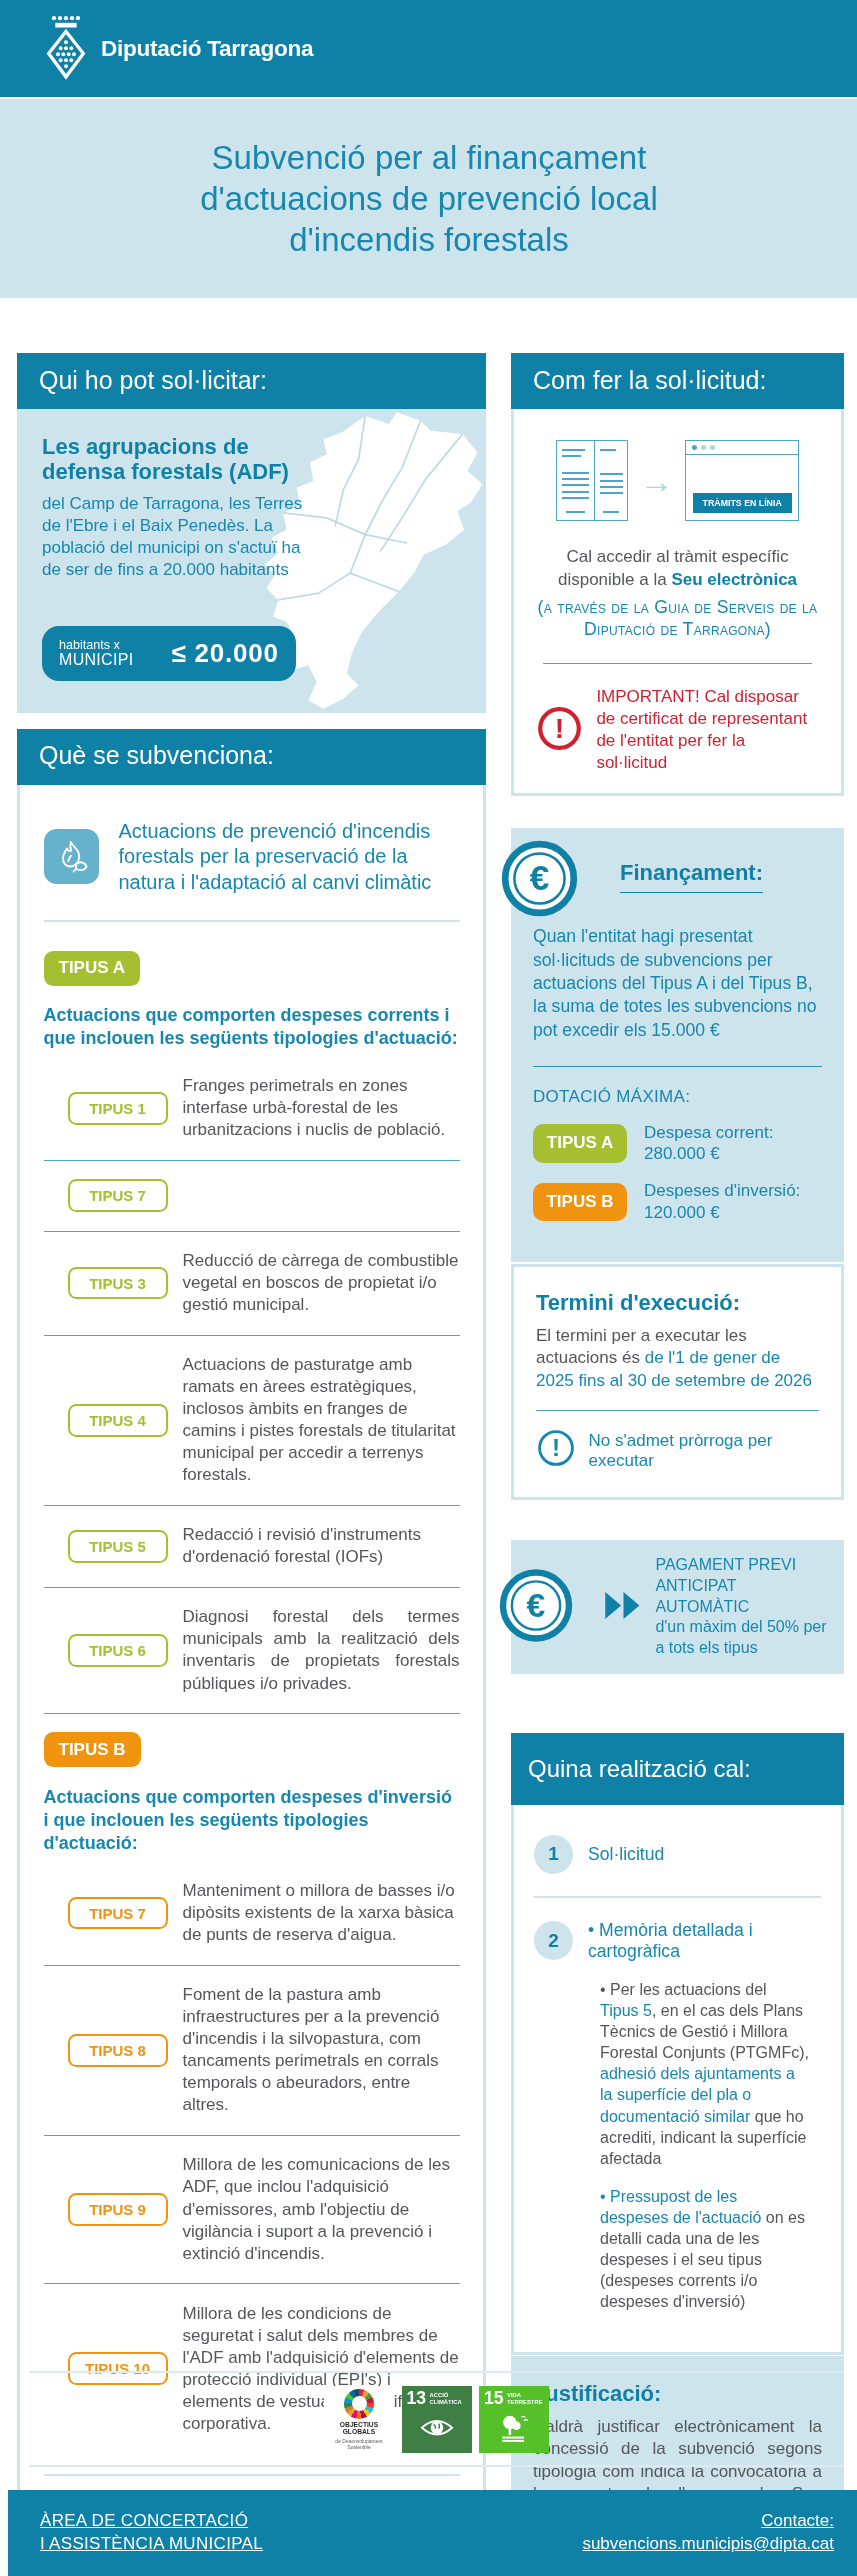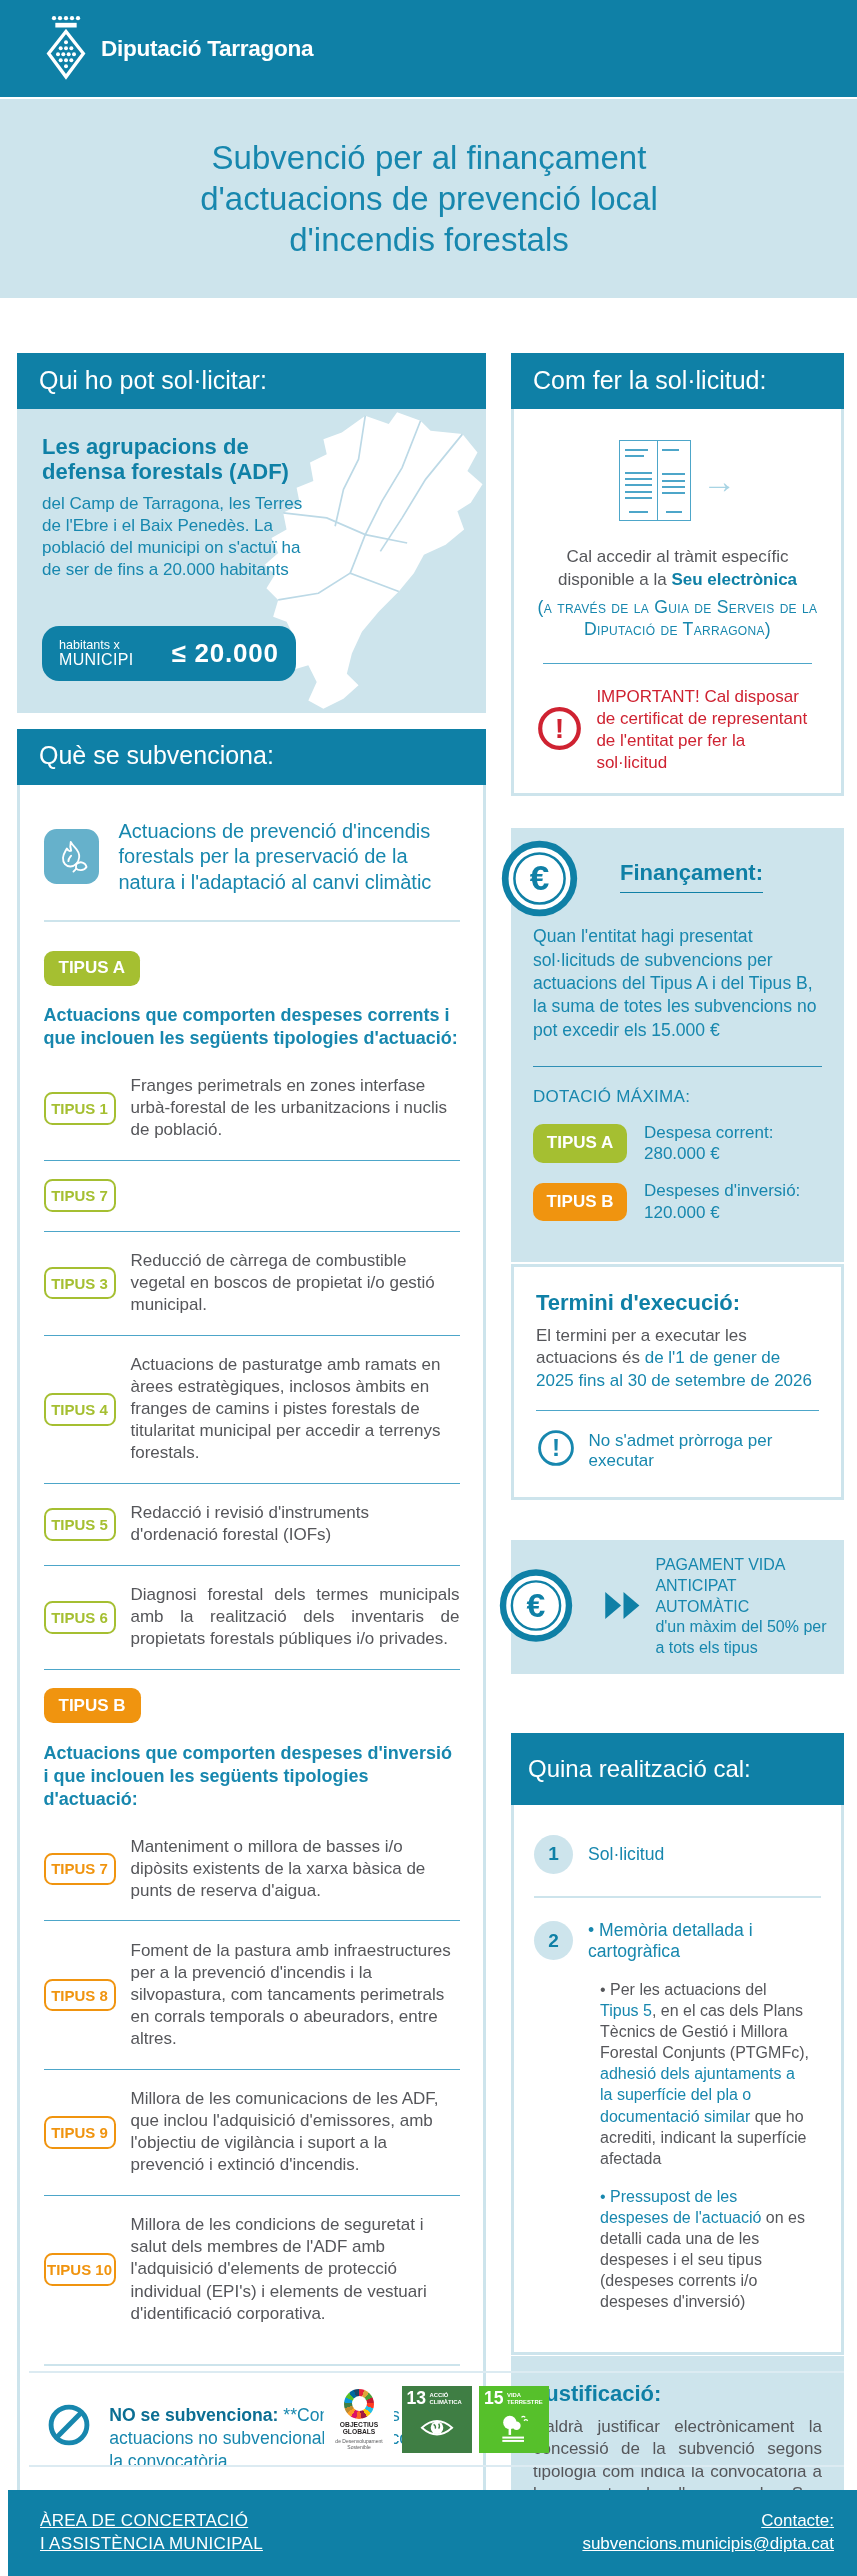--- a/index.html
+++ b/index.html
@@ -43,22 +43,22 @@
   .flame-sq{width:55px;height:55px;border-radius:12.6px;background:#66b1cb;flex:none;
             display:flex;align-items:center;justify-content:center;}
   .intro-text{color:#1787ae;font-size:20px;line-height:1.28;}
   .div-light{border:none;border-top:2.5px solid #cde4ec;margin:25px 0 28.5px;}
   .div-teal{border:none;border-top:1.7px solid #4da6c9;margin:18.4px 0;}
   .badge-fill{display:inline-block;color:#fff;font-weight:700;font-size:17px;
               padding:7.5px 15px;border-radius:9.2px;}
   .bg-green{background:#a5bf31;} .bg-orange{background:#f0940f;}
   .tipus-intro{color:#1787ae;font-weight:700;font-size:18px;line-height:1.28;margin:18.4px 0 25px;}
   .item{display:flex;gap:15px;align-items:center;}
-  .badge-out{flex:none;width:72px;text-align:center;font-size:15px;font-weight:700;
-             padding:5.9px 0;border-radius:8.4px;background:#fff;box-sizing:border-box;}
+  .badge-out{flex:none;width:100px;text-align:center;font-size:15px;font-weight:700;
+             padding:5.9px 0;border-radius:8.4px;background:#fff;box-sizing:border-box;margin-left:24px;}
   .bo-green{border:2.5px solid #a5bf31;color:#a5bf31;}
   .bo-orange{border:2.5px solid #f0940f;color:#f0940f;}
   .item-text{color:#55565a;font-size:17px;line-height:1.3;}
   .jst .item-text{text-align:justify;}
   .no-row{display:flex;gap:18.4px;align-items:flex-start;margin-top:37px;padding-left:3.4px;}
   .no-text{font-size:17.6px;line-height:1.3;color:#1787ae;padding-top:1.7px;}
   .no-bold{color:#0b6e93;font-weight:700;}
 
   
   .how-panel{min-height:301px;padding:25px 17px 20px;text-align:center;}
@@ -363,20 +363,30 @@
             <span style="flex:1"></span>
             <i class="ln"></i>
             <i class="ln"></i>
             <i class="ln"></i>
             <i class="ln"></i>
             <span style="flex:0.6"></span>
             <i class="ln short" style="align-self:center"></i>
           </span>
       </span>
       <span class="arrow-glyph">→</span>
+      <span class="browser">
+        <span class="b-top">
+            <span class="b-dot"></span>
+            <span class="b-dot lt"></span>
+            <span class="b-dot lt"></span>
+          </span>
+        <span class="b-line"></span>
+        <span class="b-line lt"></span>
+        <span class="b-btn">TRÀMITS EN LÍNIA</span>
+      </span>
     </div>
     <div class="how-text">
       <span>Cal accedir al tràmit específic disponible a la </span><b>Seu electrònica</b>
     </div>
     <div class="how-caps">(a través de la Guia de Serveis de la Diputació de Tarragona)</div>
     <hr class="hr-teal">
     <div class="important-row">
       <span>
         <svg width="47" height="47" viewBox="0 0 56 56">
           <circle cx="28" cy="28" r="23" fill="#fff" stroke="#cf2231" stroke-width="5"></circle>
@@ -434,21 +444,21 @@
         <text x="46" y="60" text-anchor="middle" font-size="42" font-weight="bold" fill="#0f80a6">€</text>
       </svg>
     </span>
     <span>
       <svg width="37" height="27" viewBox="0 0 46 34">
         <polygon points="0,0 0,34 20,17" fill="#0f80a6"></polygon>
         <polygon points="23,0 23,34 43,17" fill="#0f80a6"></polygon>
       </svg>
     </span>
     <span class="pay-text">
-      <span class="pay-caps">PAGAMENT VIDA ANTICIPAT AUTOMÀTIC</span>
+      <span class="pay-caps">PAGAMENT PREVI ANTICIPAT AUTOMÀTIC</span>
       <span class="pay-rest">d'un màxim del 50% per a tots els tipus</span>
     </span>
   </div>
 
   <div class="sec-bar docs-bar">Quina realització cal:</div>
 
   <div class="panel-white docs-panel">
     <div class="doc-item">
       <span class="num-circle">1</span>
       <span class="doc1-text">Sol·licitud</span>

